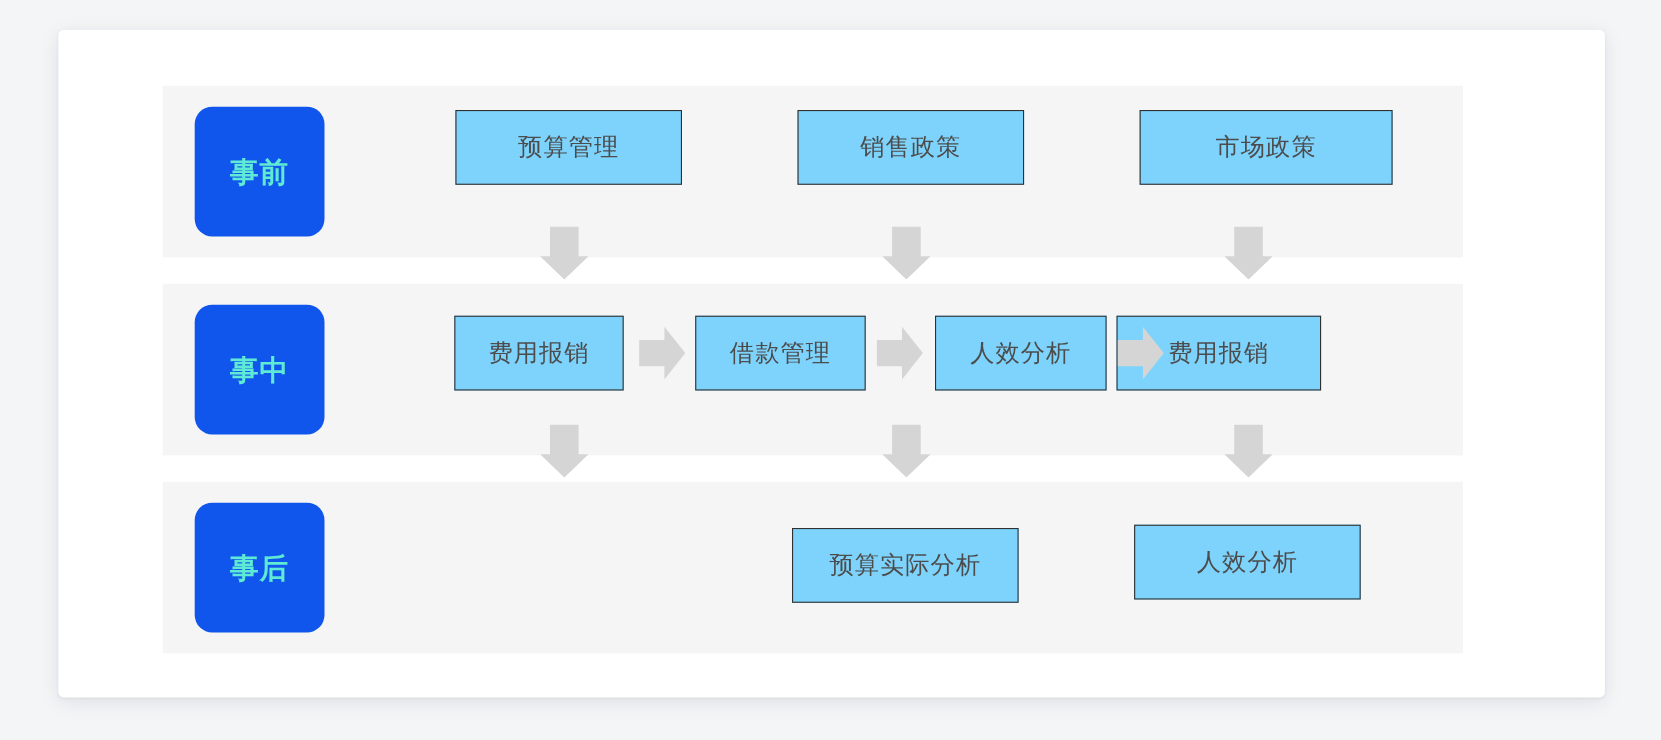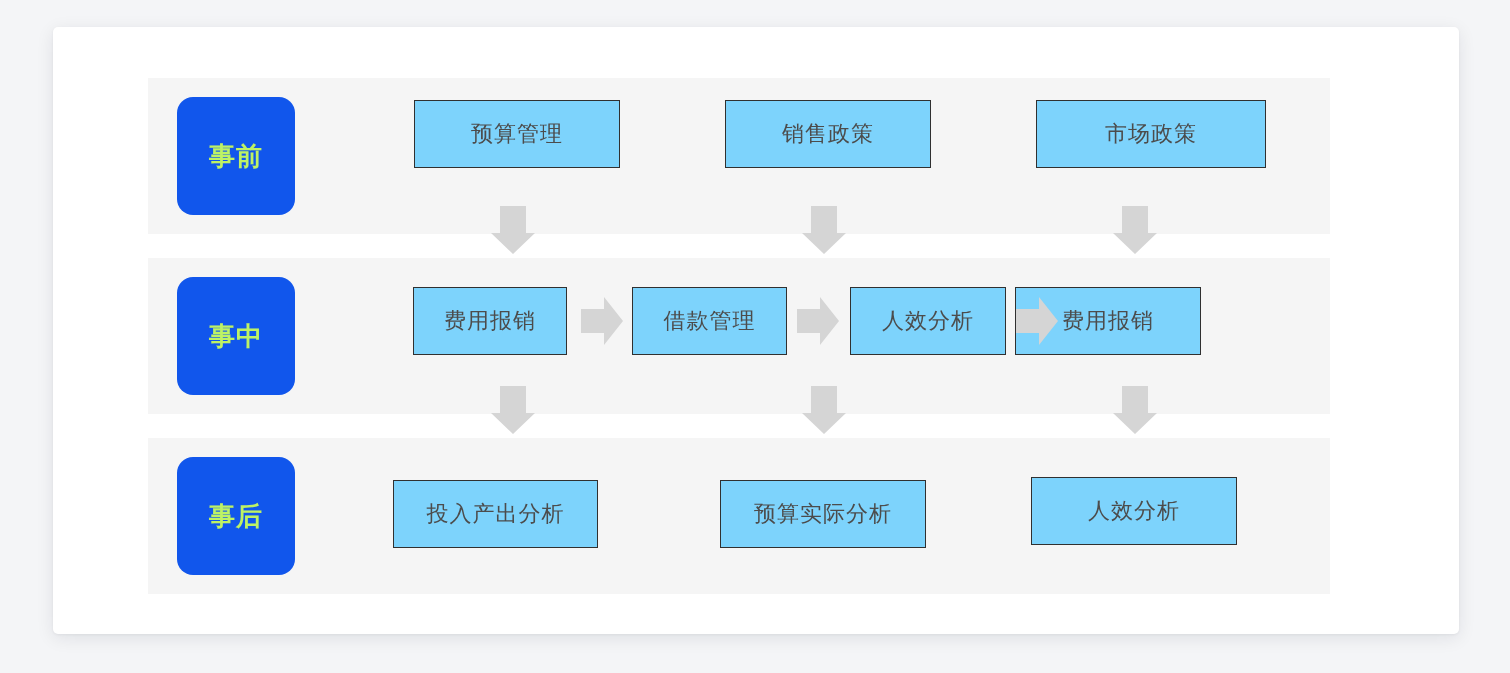--- a/index.html
+++ b/index.html
@@ -16,21 +16,21 @@
     box-shadow:0 4px 18px rgba(15,20,40,.09), 0 1px 3px rgba(15,20,40,.05);
   }
   .band {
     position:absolute; left:95px; width:1182px; height:156px;
     background:#f5f5f5;
   }
   .stage-badge {
     position:absolute; left:29px; top:19px;
     width:118px; height:118px;
     background:#1156ec; border-radius:16px;
-    color:#bef264; font-size:26px; font-weight:700; letter-spacing:1px;
+    color:#5eead4; font-size:26px; font-weight:700; letter-spacing:1px;
     display:flex; align-items:center; justify-content:center;
   }
   .flow-box {
     position:absolute; height:68px; box-sizing:border-box;
     background:#7dd3fc; border:1px solid #303030;
     display:flex; align-items:center; justify-content:center;
     font-size:22px; color:#4c4c4c; letter-spacing:1px; white-space:nowrap;
   }
   .arrow { position:absolute; display:block; }
   .arrow polygon { fill:#d5d5d5; }
@@ -51,21 +51,20 @@
     <div class="band" style="top:231px">
       <div class="stage-badge">事中</div>
       <div class="flow-box" style="left:265px; top:29px; width:154px">费用报销</div>
       <div class="flow-box" style="left:484px; top:29px; width:155px">借款管理</div>
       <div class="flow-box" style="left:702px; top:29px; width:156px">人效分析</div>
       <div class="flow-box" style="left:867px; top:29px; width:186px">费用报销</div>
     </div>
 
     <div class="band" style="top:411px">
       <div class="stage-badge">事后</div>
-      <div class="flow-box" style="left:245px; top:42px; width:205px">投入产出分析</div>
       <div class="flow-box" style="left:572px; top:42px; width:206px">预算实际分析</div>
       <div class="flow-box" style="left:883px; top:39px; width:206px">人效分析</div>
     </div>
 
     <svg class="arrow" style="left:438px; top:179px" width="44" height="48" viewBox="0 0 44 48">
         <polygon points="9,0 35,0 35,27 44,27 22,48 0,27 9,27"></polygon>
       </svg>
     <svg class="arrow" style="left:749px; top:179px" width="44" height="48" viewBox="0 0 44 48">
         <polygon points="9,0 35,0 35,27 44,27 22,48 0,27 9,27"></polygon>
       </svg>

